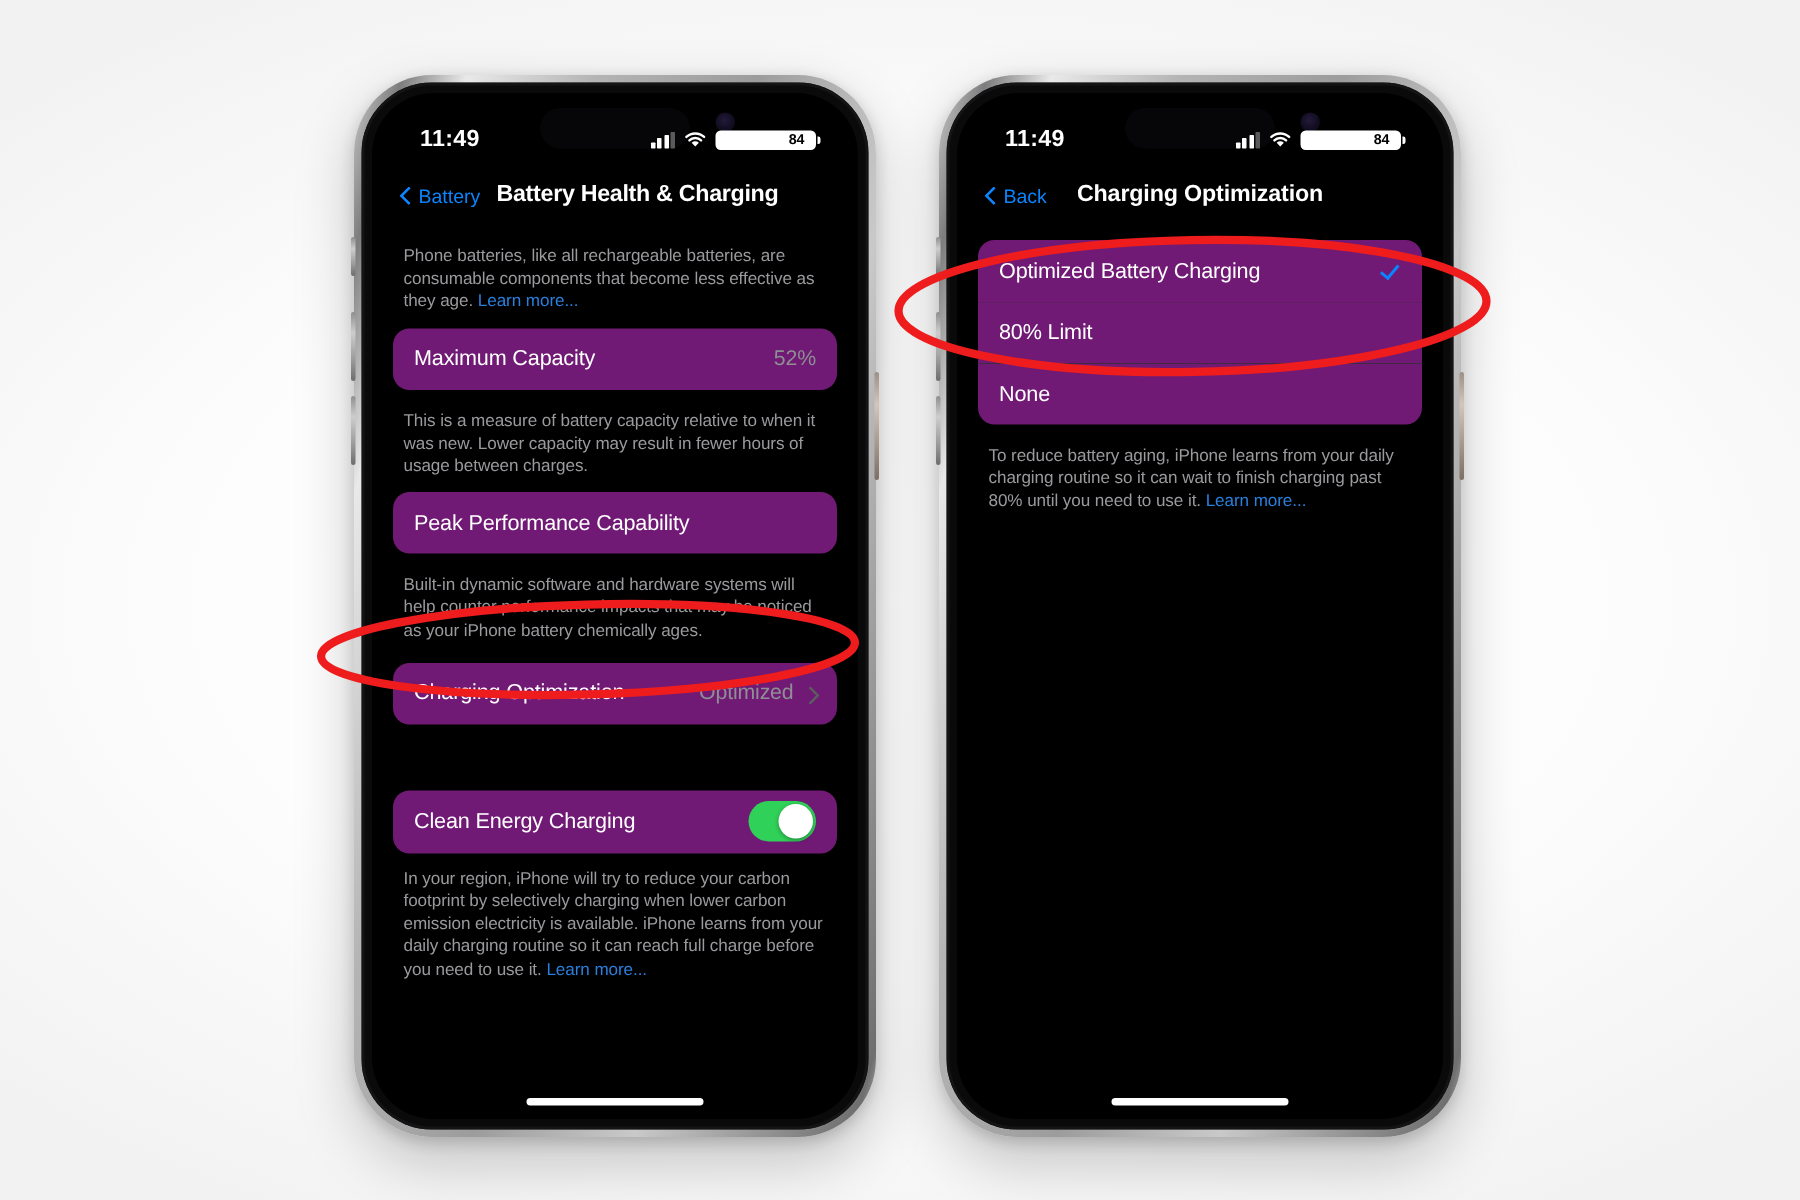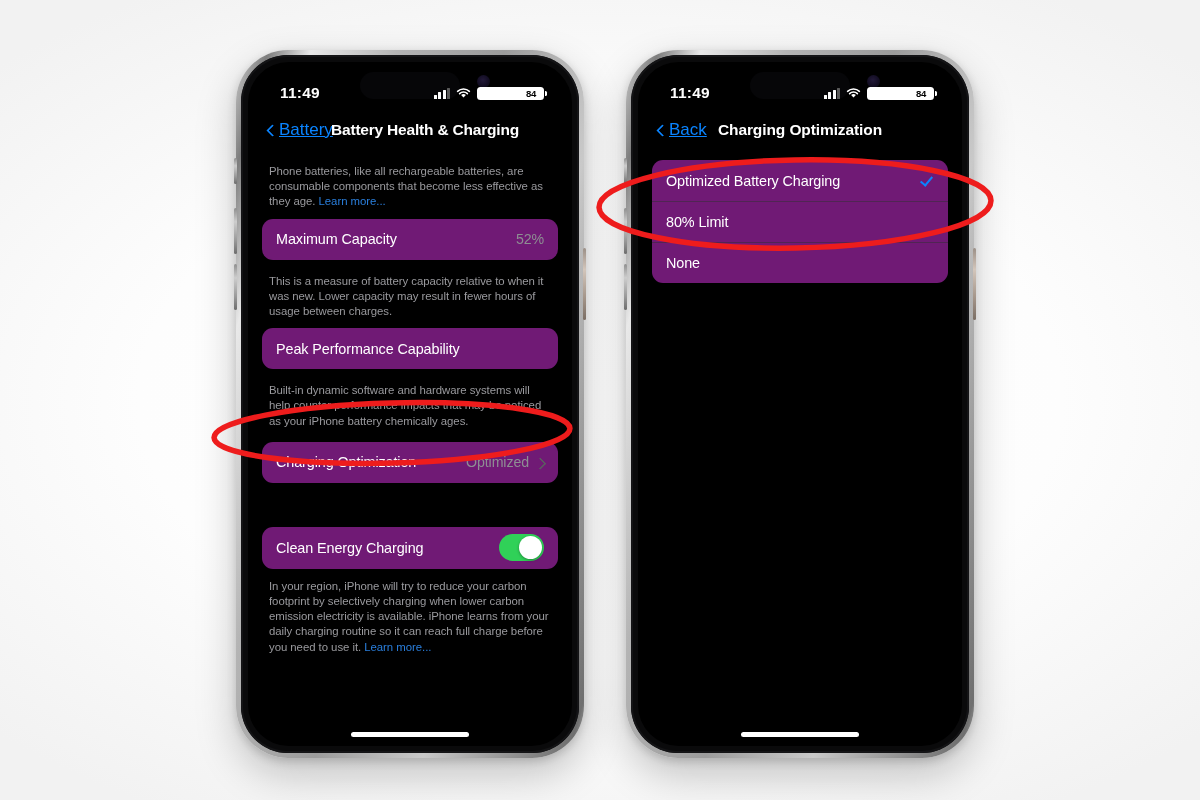--- a/index.html
+++ b/index.html
@@ -136,22 +136,21 @@
     display: flex;
     align-items: center;
   }
   .nav-back {
     display: flex;
     align-items: center;
     gap: 4px;
     position: absolute;
     left: 18px;
     color: #0a84ff;
-    font-size: 17px;
-    text-decoration: underline;
+    font-size: 13px;
   }
   .chev-left {
     width: 9px; height: 15px;
     position: relative;
   }
   .chev-left:before {
     content: "";
     position: absolute;
     left: 2px; top: 3px;
     width: 7px; height: 7px;
@@ -429,20 +428,23 @@
               <span class="check"></span>
             </div>
             <div class="row tall">
               <span>80% Limit</span>
             </div>
             <div class="row tall">
               <span>None</span>
             </div>
           </div>
 
+          <div class="footnote">
+            <span>To reduce battery aging, iPhone learns from your daily charging routine so it can wait to finish charging past 80% until you need to use it. </span><span class="link">Learn more...</span>
+          </div>
         </div>
 
         <div class="home-indicator"></div>
       </div>
     </div>
   </div>
 
   <div class="annot" style="left:206px; top:396px; width:382px; height:76px;">
     <svg width="382" height="76" viewBox="0 0 382 76">
       <ellipse cx="186" cy="37" rx="178" ry="30" fill="none" stroke="#ee1c1c" stroke-width="5.5" transform="rotate(-1.5 186 37)"></ellipse>

